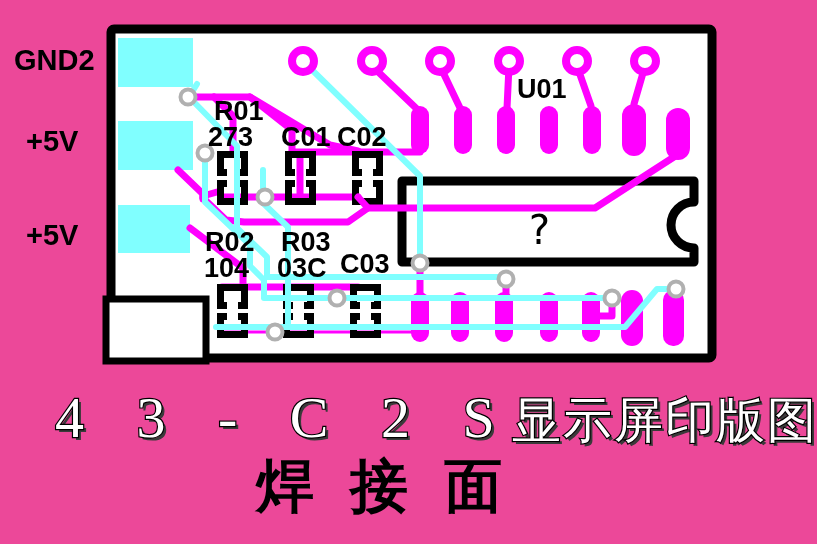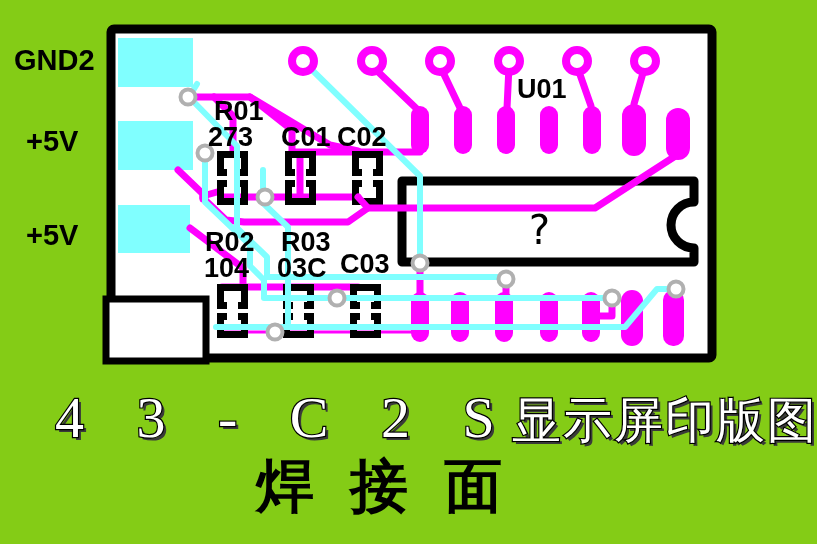--- a/index.html
+++ b/index.html
@@ -1,16 +1,16 @@
 <!DOCTYPE html>
 <html><head>
 <meta charset="utf-8">
 <style>
   html,body{margin:0;padding:0;background:#ffffff;}
-  .stage{position:relative;width:817px;height:544px;background:#84cc16;overflow:hidden;
+  .stage{position:relative;width:817px;height:544px;background:#ec4899;overflow:hidden;
          font-family:"Liberation Sans",sans-serif;}
   svg{position:absolute;left:0;top:0;}
   text{user-select:none;}
   .lbl{font-family:"Liberation Sans",sans-serif;font-weight:bold;fill:#000;}
   .serifline{font-family:"Liberation Serif",serif;}
 </style>
 </head>
 <body>
 
 <div class="stage">

